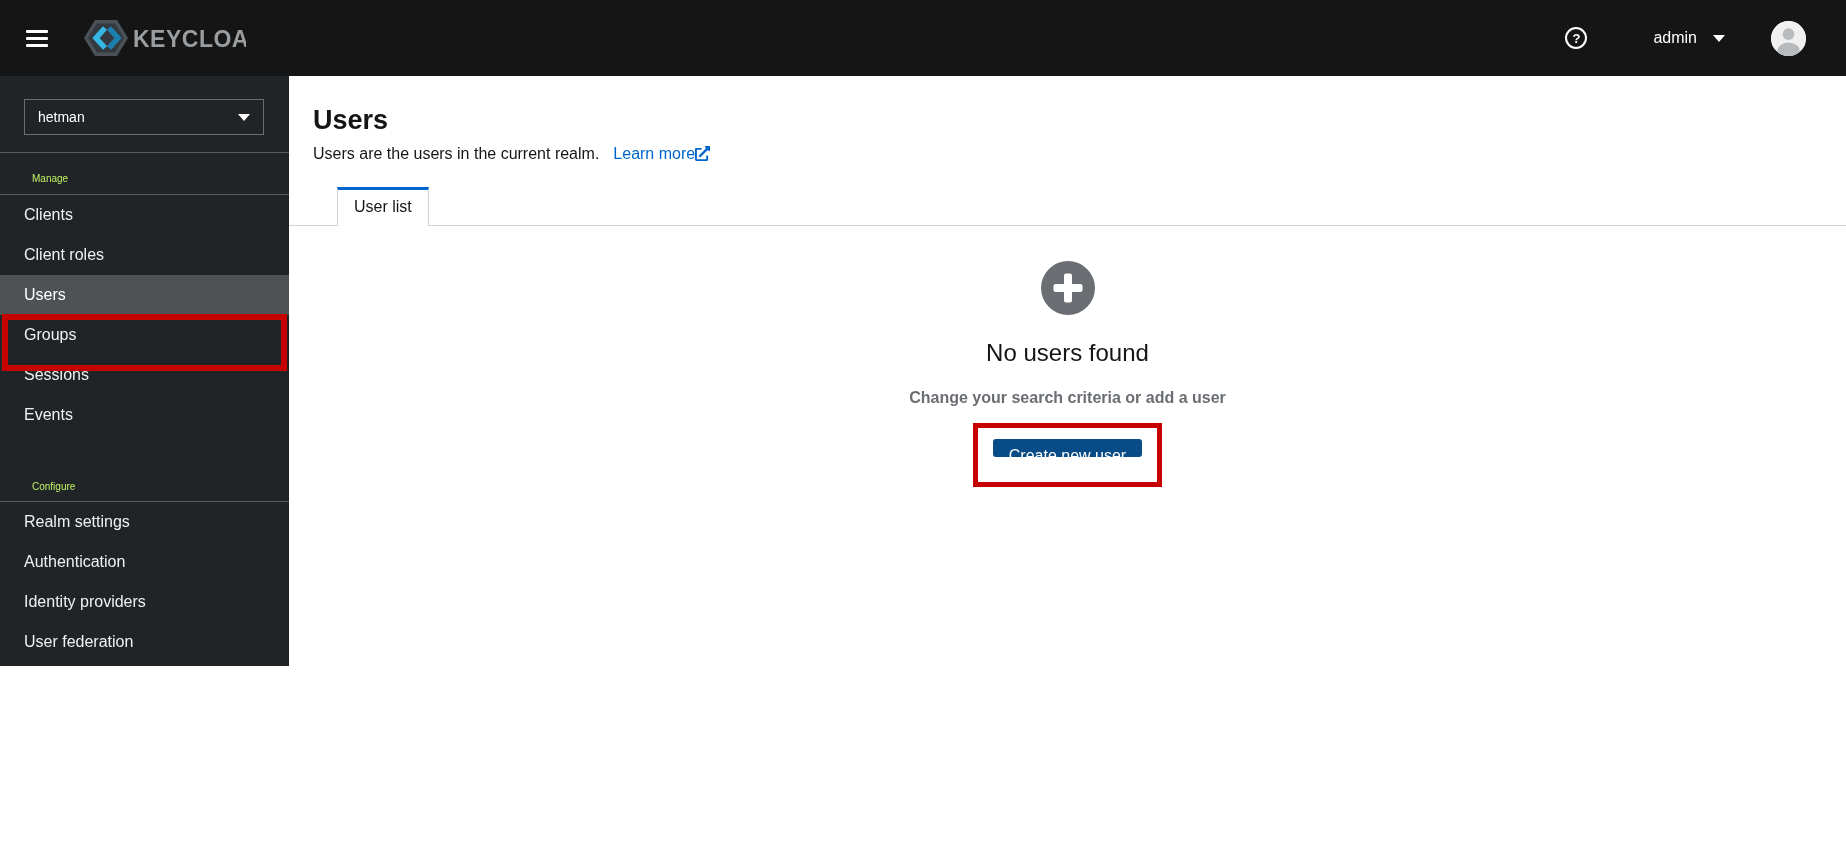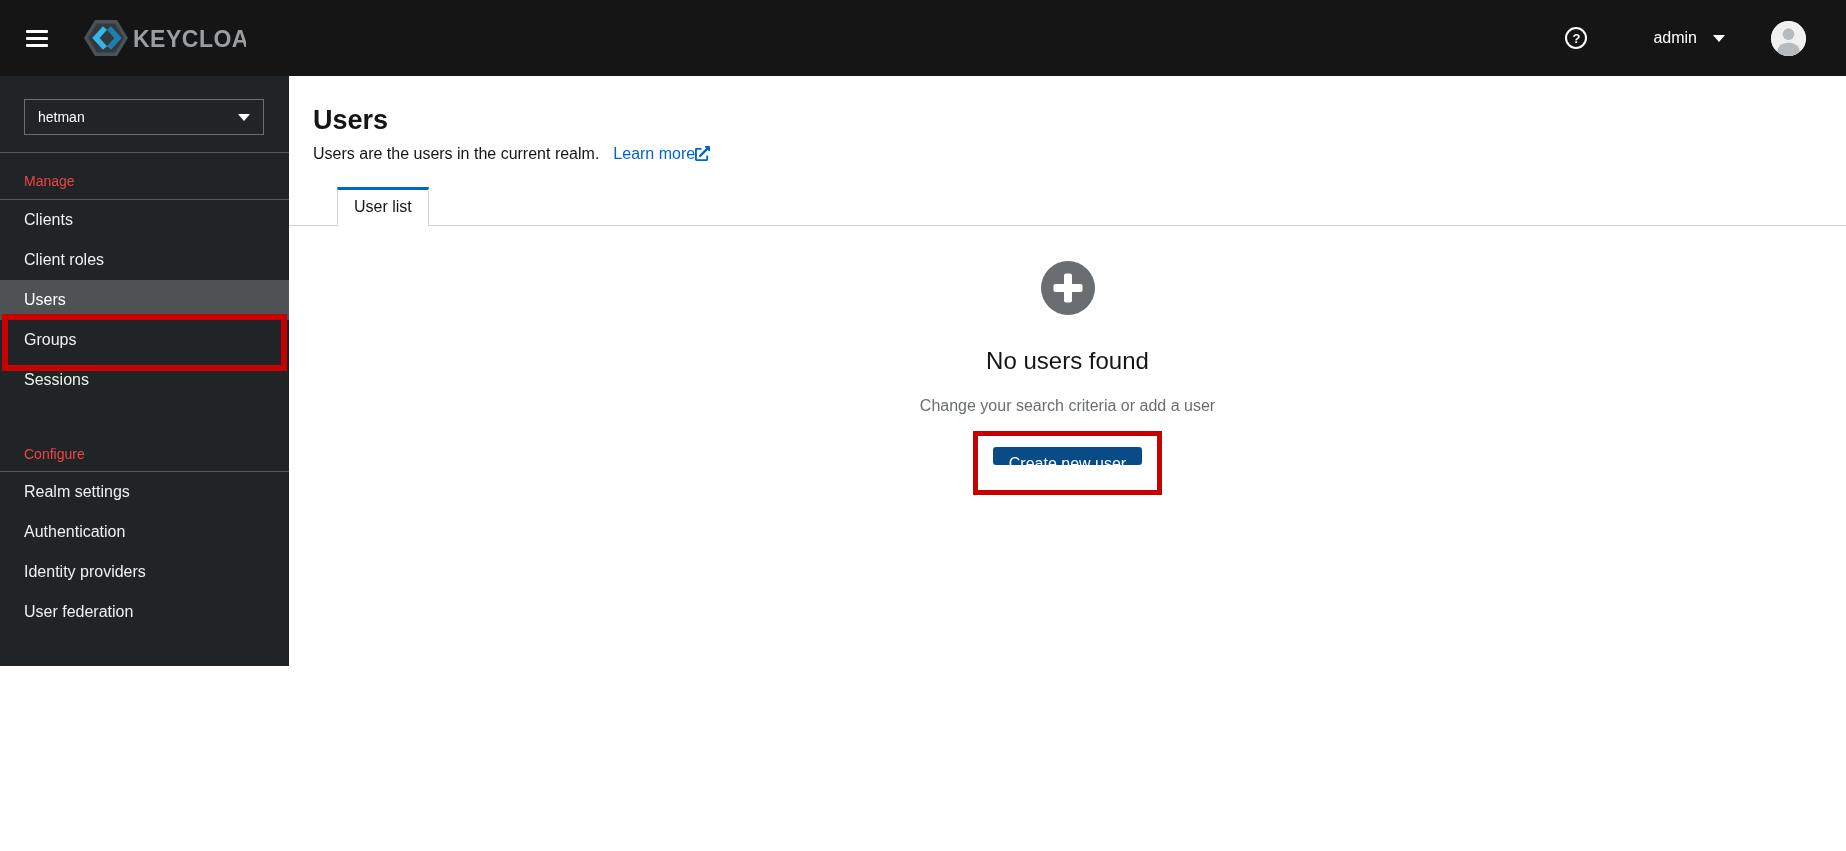--- a/index.html
+++ b/index.html
@@ -43,21 +43,21 @@
   }
   .realm-select {
     margin:23px 25px 0 24px; height:36px;
     border:1px solid #6a6e73;
     display:flex; align-items:center; padding:0 13px;
     font-size:14px; color:#ffffff; cursor:pointer;
   }
   .realm-select .caret { margin-left:auto; }
   .sidebar-divider { border-top:1px solid rgba(255,255,255,0.25); margin-top:17px; }
   .nav-section-title {
-    padding:20px 0 10px 24px; font-size:14px; color:#ef4444;
+    padding:20px 0 10px 32px; font-size:10px; color:#bef264;
     border-bottom:1px solid rgba(255,255,255,0.25);
   }
   .nav-section-title.configure { padding-top:46px; padding-bottom:9px; }
   .nav-item {
     height:40px; line-height:40px; padding-left:24px;
     font-size:16px; color:#f0f0f0; cursor:pointer;
   }
   .nav-item.current { background:#4f5255; color:#ffffff; }
   .annotation-box-users {
     position:absolute; left:2px; top:238px; width:285px; height:57px;
@@ -77,22 +77,22 @@
   .tab {
     position:relative; margin-bottom:-1px;
     background:#ffffff;
     border:1px solid #d2d2d2; border-bottom:none;
     border-top:3px solid #0066cc;
     padding:8px 16px 10px 16px;
     font-size:16px; color:#151515; cursor:pointer;
   }
 
   .empty-state { margin-top:35px; display:flex; flex-direction:column; align-items:center; text-align:center; }
-  .empty-title { margin-top:32px; font-size:24px; font-weight:500; color:#151515; }
-  .empty-desc { margin-top:22px; font-size:16px; color:#6a6e73; }
+  .empty-title { margin-top:24px; font-size:24px; font-weight:500; color:#151515; }
+  .empty-desc { margin-top:22px; font-size:16px; color:#6a6e73;font-weight:bold; }
   .annotation-box-button { margin-top:16px; border:5px solid #c70000; padding:11px 15px 17px 15px; }
   .create-btn {
     background:#084c87; color:#ffffff; border:none; border-radius:3px;
     font-family:"Liberation Sans", sans-serif;
     font-size:16px; padding:8px 16px; height:18px; cursor:pointer;
   }
 </style>
 </head>
 <body>
 
@@ -143,20 +143,21 @@
     </svg>
   </div>
   <div class="sidebar-divider"></div>
 
   <div class="nav-section-title">Manage</div>
   <div class="nav-item">Clients</div>
   <div class="nav-item">Client roles</div>
   <div class="nav-item current">Users</div>
   <div class="nav-item">Groups</div>
   <div class="nav-item">Sessions</div>
+  <div class="nav-item">Events</div>
 
   <div class="nav-section-title configure">Configure</div>
   <div class="nav-item">Realm settings</div>
   <div class="nav-item">Authentication</div>
   <div class="nav-item">Identity providers</div>
   <div class="nav-item">User federation</div>
 
   <div class="annotation-box-users"></div>
 </nav>
 

